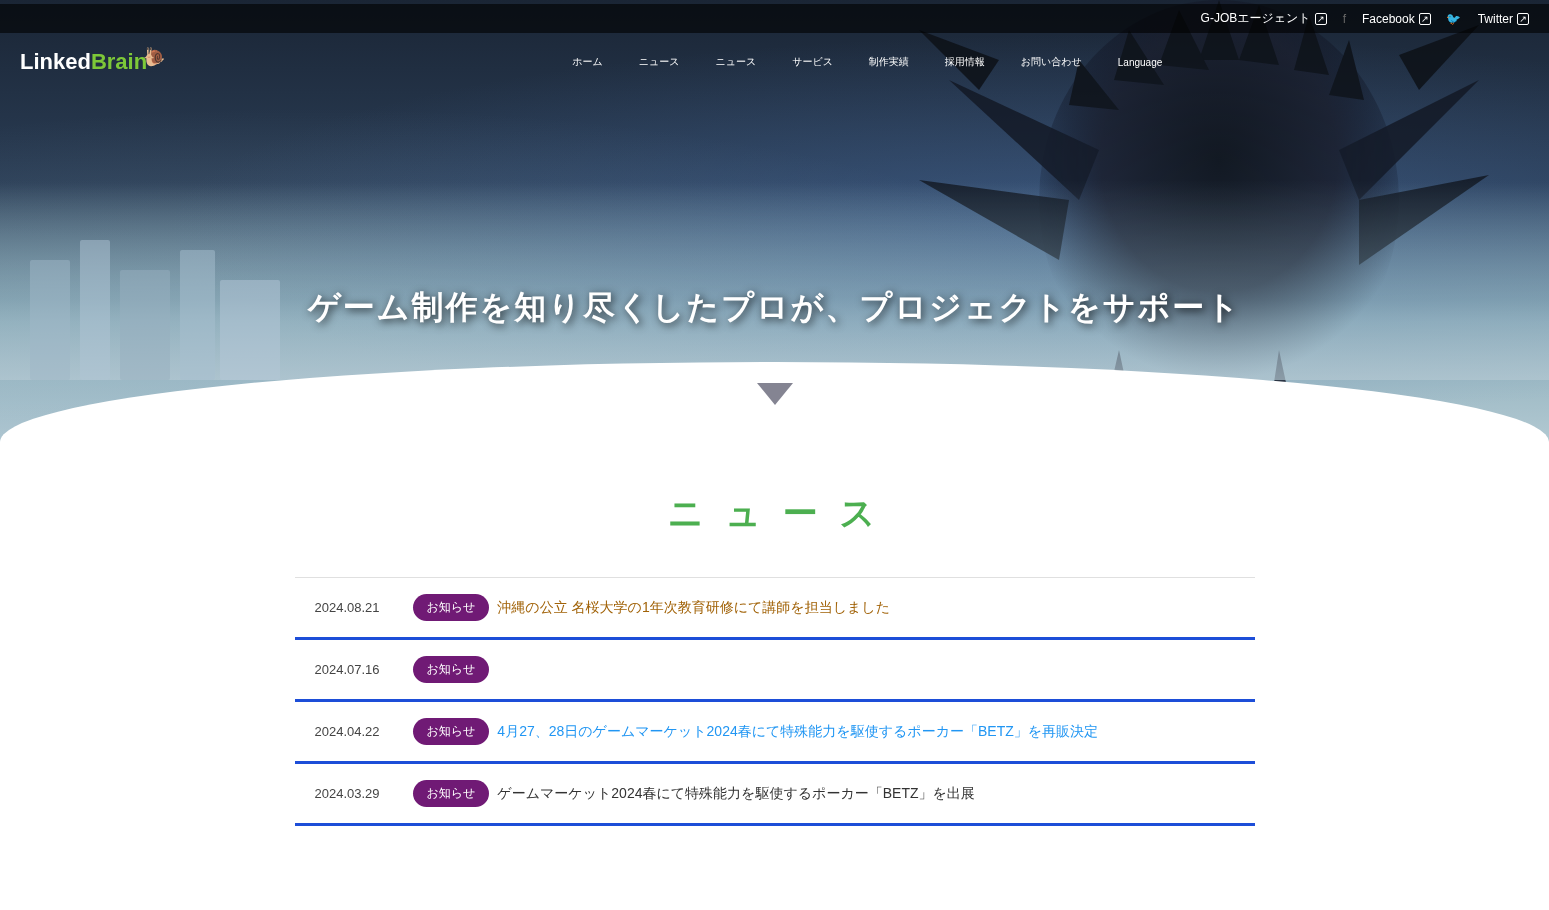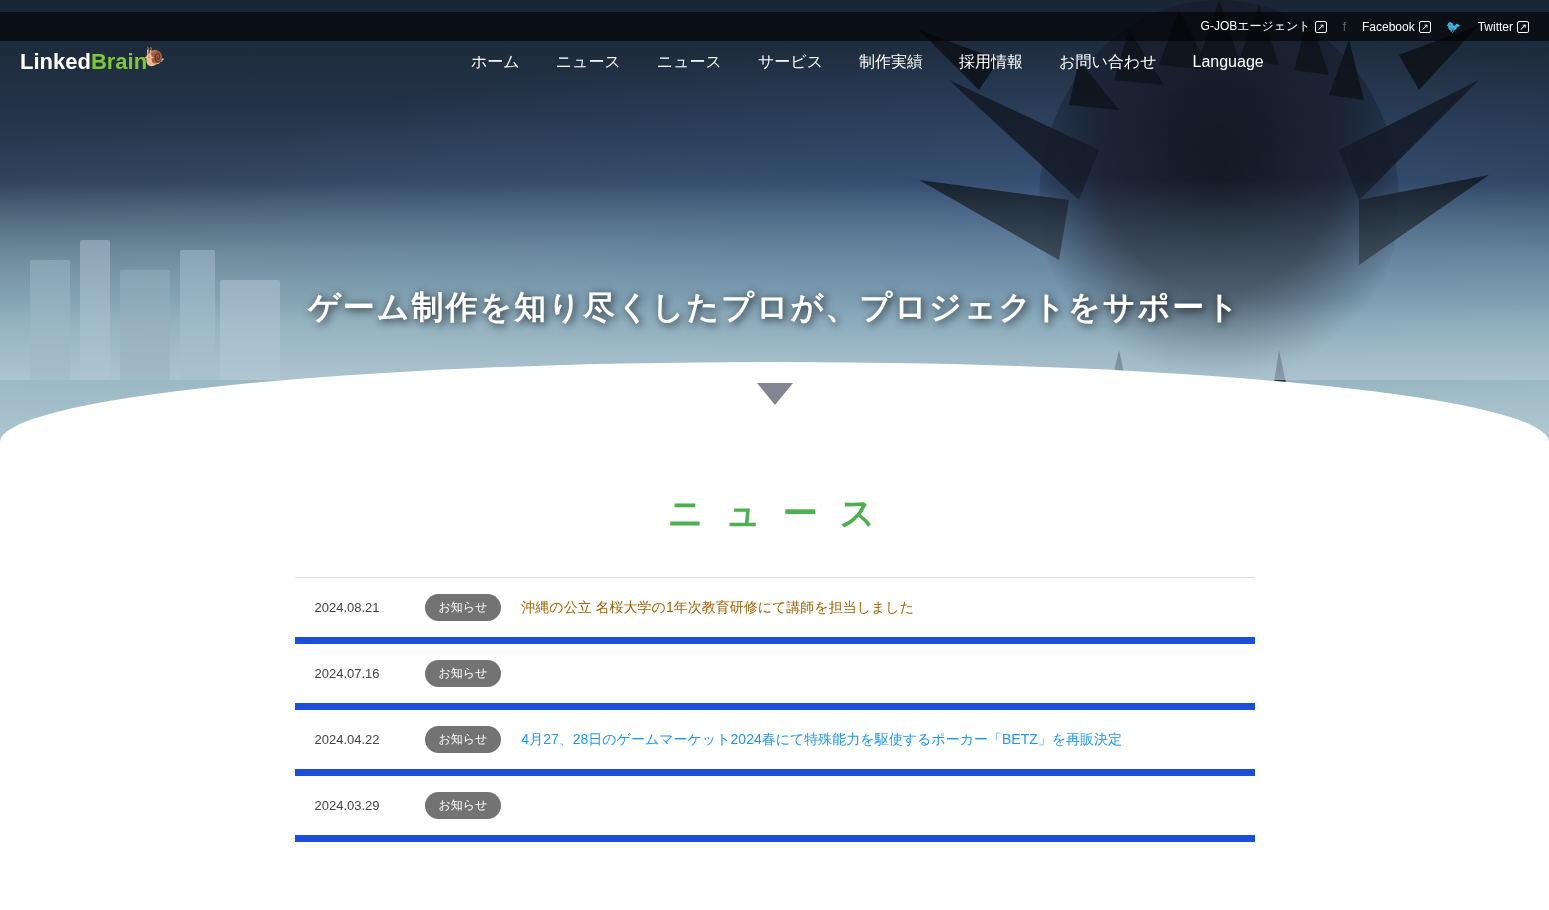--- a/index.html
+++ b/index.html
@@ -7,21 +7,21 @@
 
     
     .top-bar {
       background: rgba(0,0,0,0.6);
       display: flex;
       justify-content: flex-end;
       align-items: center;
       padding: 6px 20px;
       gap: 16px;
       position: absolute;
-      top: 12px; left: 0; right: 0;
+      top: 4px; left: 0; right: 0;
       z-index: 10;
     }
     .top-bar-item {
       color: #fff;
       font-size: 12px;
       display: flex;
       align-items: center;
       gap: 4px;
       cursor: pointer;
       text-decoration: none;
@@ -105,21 +105,21 @@
     }
     .nav-links {
       display: flex;
       align-items: center;
       gap: 0;
       flex: 1;
       justify-content: center;
     }
     .nav-link {
       color: #fff;
-      font-size: 16px;
+      font-size: 10px;
       padding: 8px 18px;
       cursor: pointer;
       text-decoration: none;
       white-space: nowrap;
     }
 
     
     .hero-headline {
       position: absolute;
       bottom: 130px;
@@ -169,32 +169,32 @@
       margin-bottom: 40px;
     }
 
     .news-list {
       border-top: 1px solid #e0e0e0;
     }
     .news-item {
       display: flex;
       align-items: center;
       padding: 16px 20px;
-      border-bottom: 7px solid #1d4ed8;
-      gap: 20px;
+      border-bottom: 3px solid #1d4ed8;
+      gap: 8px;
       min-height: 60px;
     }
     .news-date {
       font-size: 13px;
       color: #444;
       white-space: nowrap;
       min-width: 90px;
     }
     .news-badge {
-      background: #737373;
+      background: #701a75;
       color: #fff;
       font-size: 12px;
       padding: 5px 14px;
       border-radius: 20px;
       white-space: nowrap;
       min-width: 70px;
       text-align: center;
     }
     .news-text {
       font-size: 14px;
@@ -318,17 +318,18 @@
 
       <div class="news-item">
         <span class="news-date">2024.04.22</span>
         <span class="news-badge">お知らせ</span>
         <span class="news-text" style="color:#2196F3;cursor:pointer;">4月27、28日のゲームマーケット2024春にて特殊能力を駆使するポーカー「BETZ」を再販決定</span>
       </div>
 
       <div class="news-item">
         <span class="news-date">2024.03.29</span>
         <span class="news-badge">お知らせ</span>
+        <span class="news-text" style="color:#333;cursor:pointer;">ゲームマーケット2024春にて特殊能力を駆使するポーカー「BETZ」を出展</span>
       </div>
 
     </div>
   </div>
 </div>
 
 </body></html>

